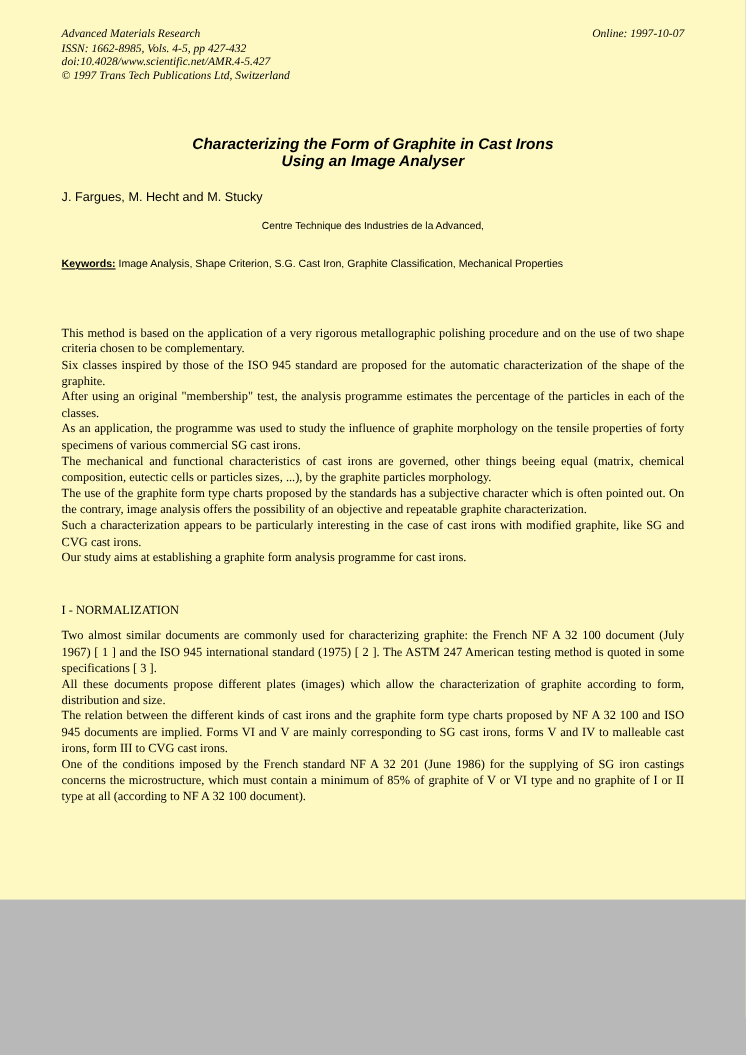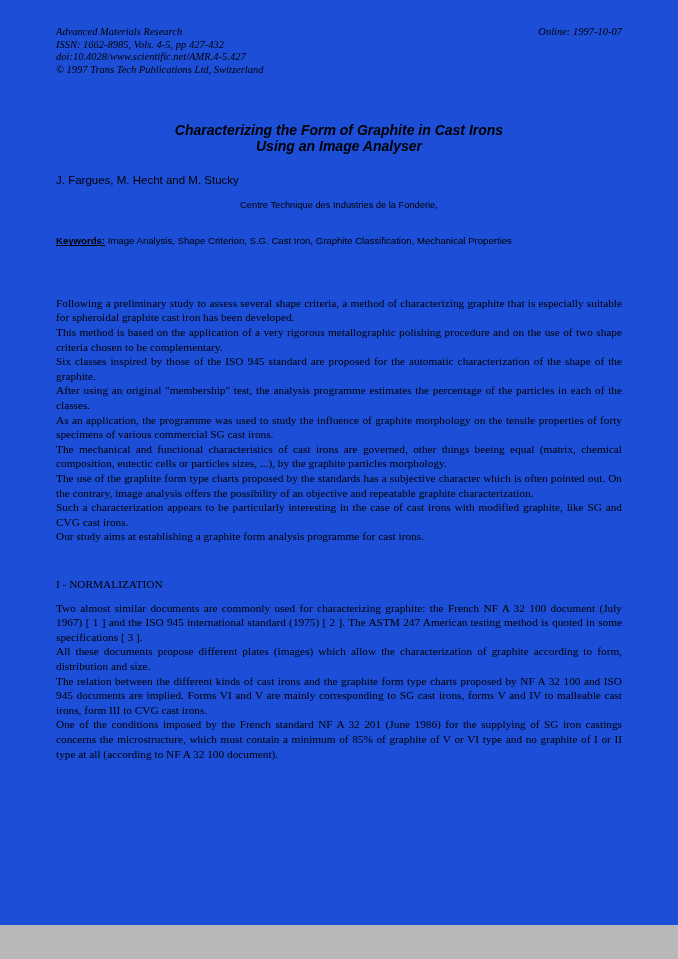--- a/index.html
+++ b/index.html
@@ -2,22 +2,22 @@
 <html><head>
 <meta charset="utf-8">
 <style>
   html, body {
     margin: 0;
     padding: 0;
     background: #b8b8b8;
   }
   .page {
     width: 678px;
-    height: 925px;
-    background: #1d4ed8;
+    height: 818px;
+    background: #fef9c3;
     position: relative;
     margin: 0 auto;
     overflow: hidden;
     box-sizing: border-box;
   }
   .content {
     position: absolute;
     left: 56px;
     top: 26px;
     width: 566px;
@@ -129,30 +129,29 @@
       <span class="online-date">Online: 1997-10-07</span>
     </div>
 
     <div class="title-block">
       <div class="paper-title">
         <div>Characterizing the Form of Graphite in Cast Irons</div>
         <div>Using an Image Analyser</div>
       </div>
       <div class="authors">J. Fargues, M. Hecht and M. Stucky</div>
       <div class="affiliation">
-        <div>Centre Technique des Industries de la Fonderie,</div>
+        <div>Centre Technique des Industries de la Advanced,</div>
       </div>
     </div>
 
     <div class="keywords">
       <span class="kw-label">Keywords:</span><span> Image Analysis, Shape Criterion, S.G. Cast Iron, Graphite Classification, Mechanical Properties</span>
     </div>
 
     <div class="abstract">
-      <p>Following a preliminary study to assess several shape criteria, a method of characterizing graphite that is especially suitable for spheroidal graphite cast iron has been developed.</p>
       <p>This method is based on the application of a very rigorous metallographic polishing procedure and on the use of two shape criteria chosen to be complementary.</p>
       <p>Six classes inspired by those of the ISO 945 standard are proposed for the automatic characterization of the shape of the graphite.</p>
       <p>After using an original "membership" test, the analysis programme estimates the percentage of the particles in each of the classes.</p>
       <p>As an application, the programme was used to study the influence of graphite morphology on the tensile properties of forty specimens of various commercial SG cast irons.</p>
     </div>
 
     <div class="body-text">
       <p>The mechanical and functional characteristics of cast irons are governed, other things beeing equal (matrix, chemical composition, eutectic cells or particles sizes, ...), by the graphite particles morphology.</p>
       <p>The use of the graphite form type charts proposed by the standards has a subjective character which is often pointed out. On the contrary, image analysis offers the possibility of an objective and repeatable graphite characterization.</p>
       <p>Such a characterization appears to be particularly interesting in the case of cast irons with modified graphite, like SG and CVG cast irons.</p>

